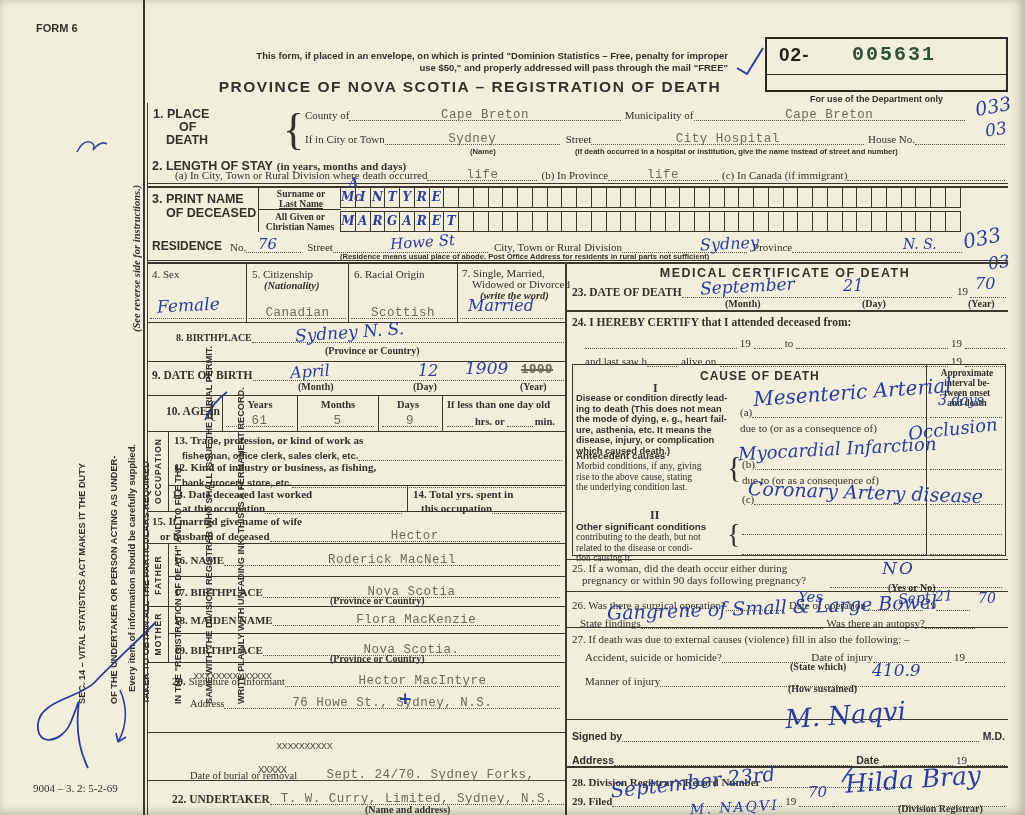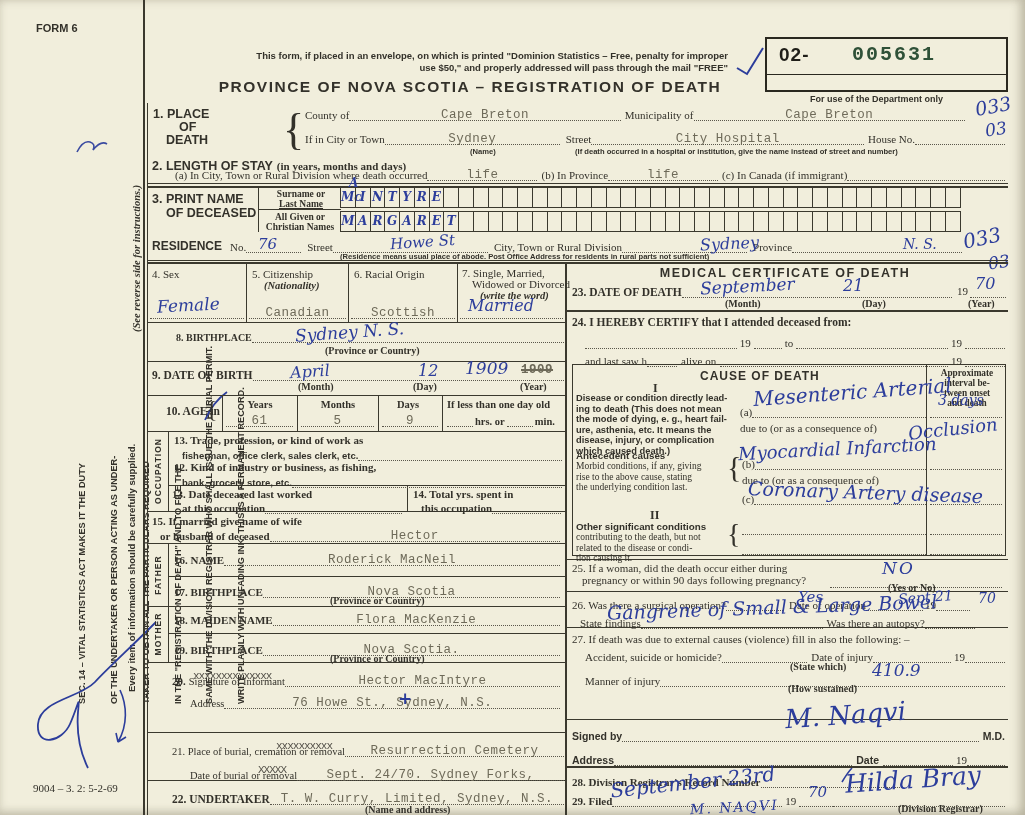--- a/index.html
+++ b/index.html
@@ -388,25 +388,20 @@
     <span class="ser" style="margin-left:3px;font-size:10.5px;">Signature of Informant</span>
     <span class="dl"><span class="typed">Hector MacIntyre</span></span>
   </div>
   <span class="xover abs" style="left:193px;top:670px;">xxxxxxxxxxxxxx</span>
   <div class="row" style="left:190px;top:694px;width:370px;">
     <span class="ser" style="font-size:10.5px;">Address</span>
     <span class="dl"><span class="typed">76 Howe St., Sydney, N.S.</span></span>
   </div>
   <span class="hw abs" style="left:398px;top:688px;font-size:17px;font-weight:bold;">+</span>
 
-  <div class="row" style="left:172px;top:742px;width:392px;">
-    <span class="ser" style="font-size:10.5px;">21. Place of burial,</span>
-    <span class="ser" style="font-size:10.5px;margin-left:3px;">cremation or removal</span>
-    <span class="dl"><span class="typed">Resurrection Cemetery</span></span>
-  </div>
   <span class="xover abs" style="left:276px;top:740px;">xxxxxxxxxx</span>
   <div class="row" style="left:190px;top:766px;width:374px;">
     <span class="ser" style="font-size:10.5px;">Date of burial</span>
     <span class="ser" style="font-size:10.5px;margin-left:3px;">or removal</span>
     <span class="dl"><span class="typed">Sept. 24/70. Sydney Forks,</span></span>
   </div>
   <span class="xover abs" style="left:258px;top:764px;">XXXXX</span>
 
   <div class="row" style="left:172px;top:790px;width:392px;">
     <span class="serb" style="font-size:11.5px;">22. UNDERTAKER</span>

